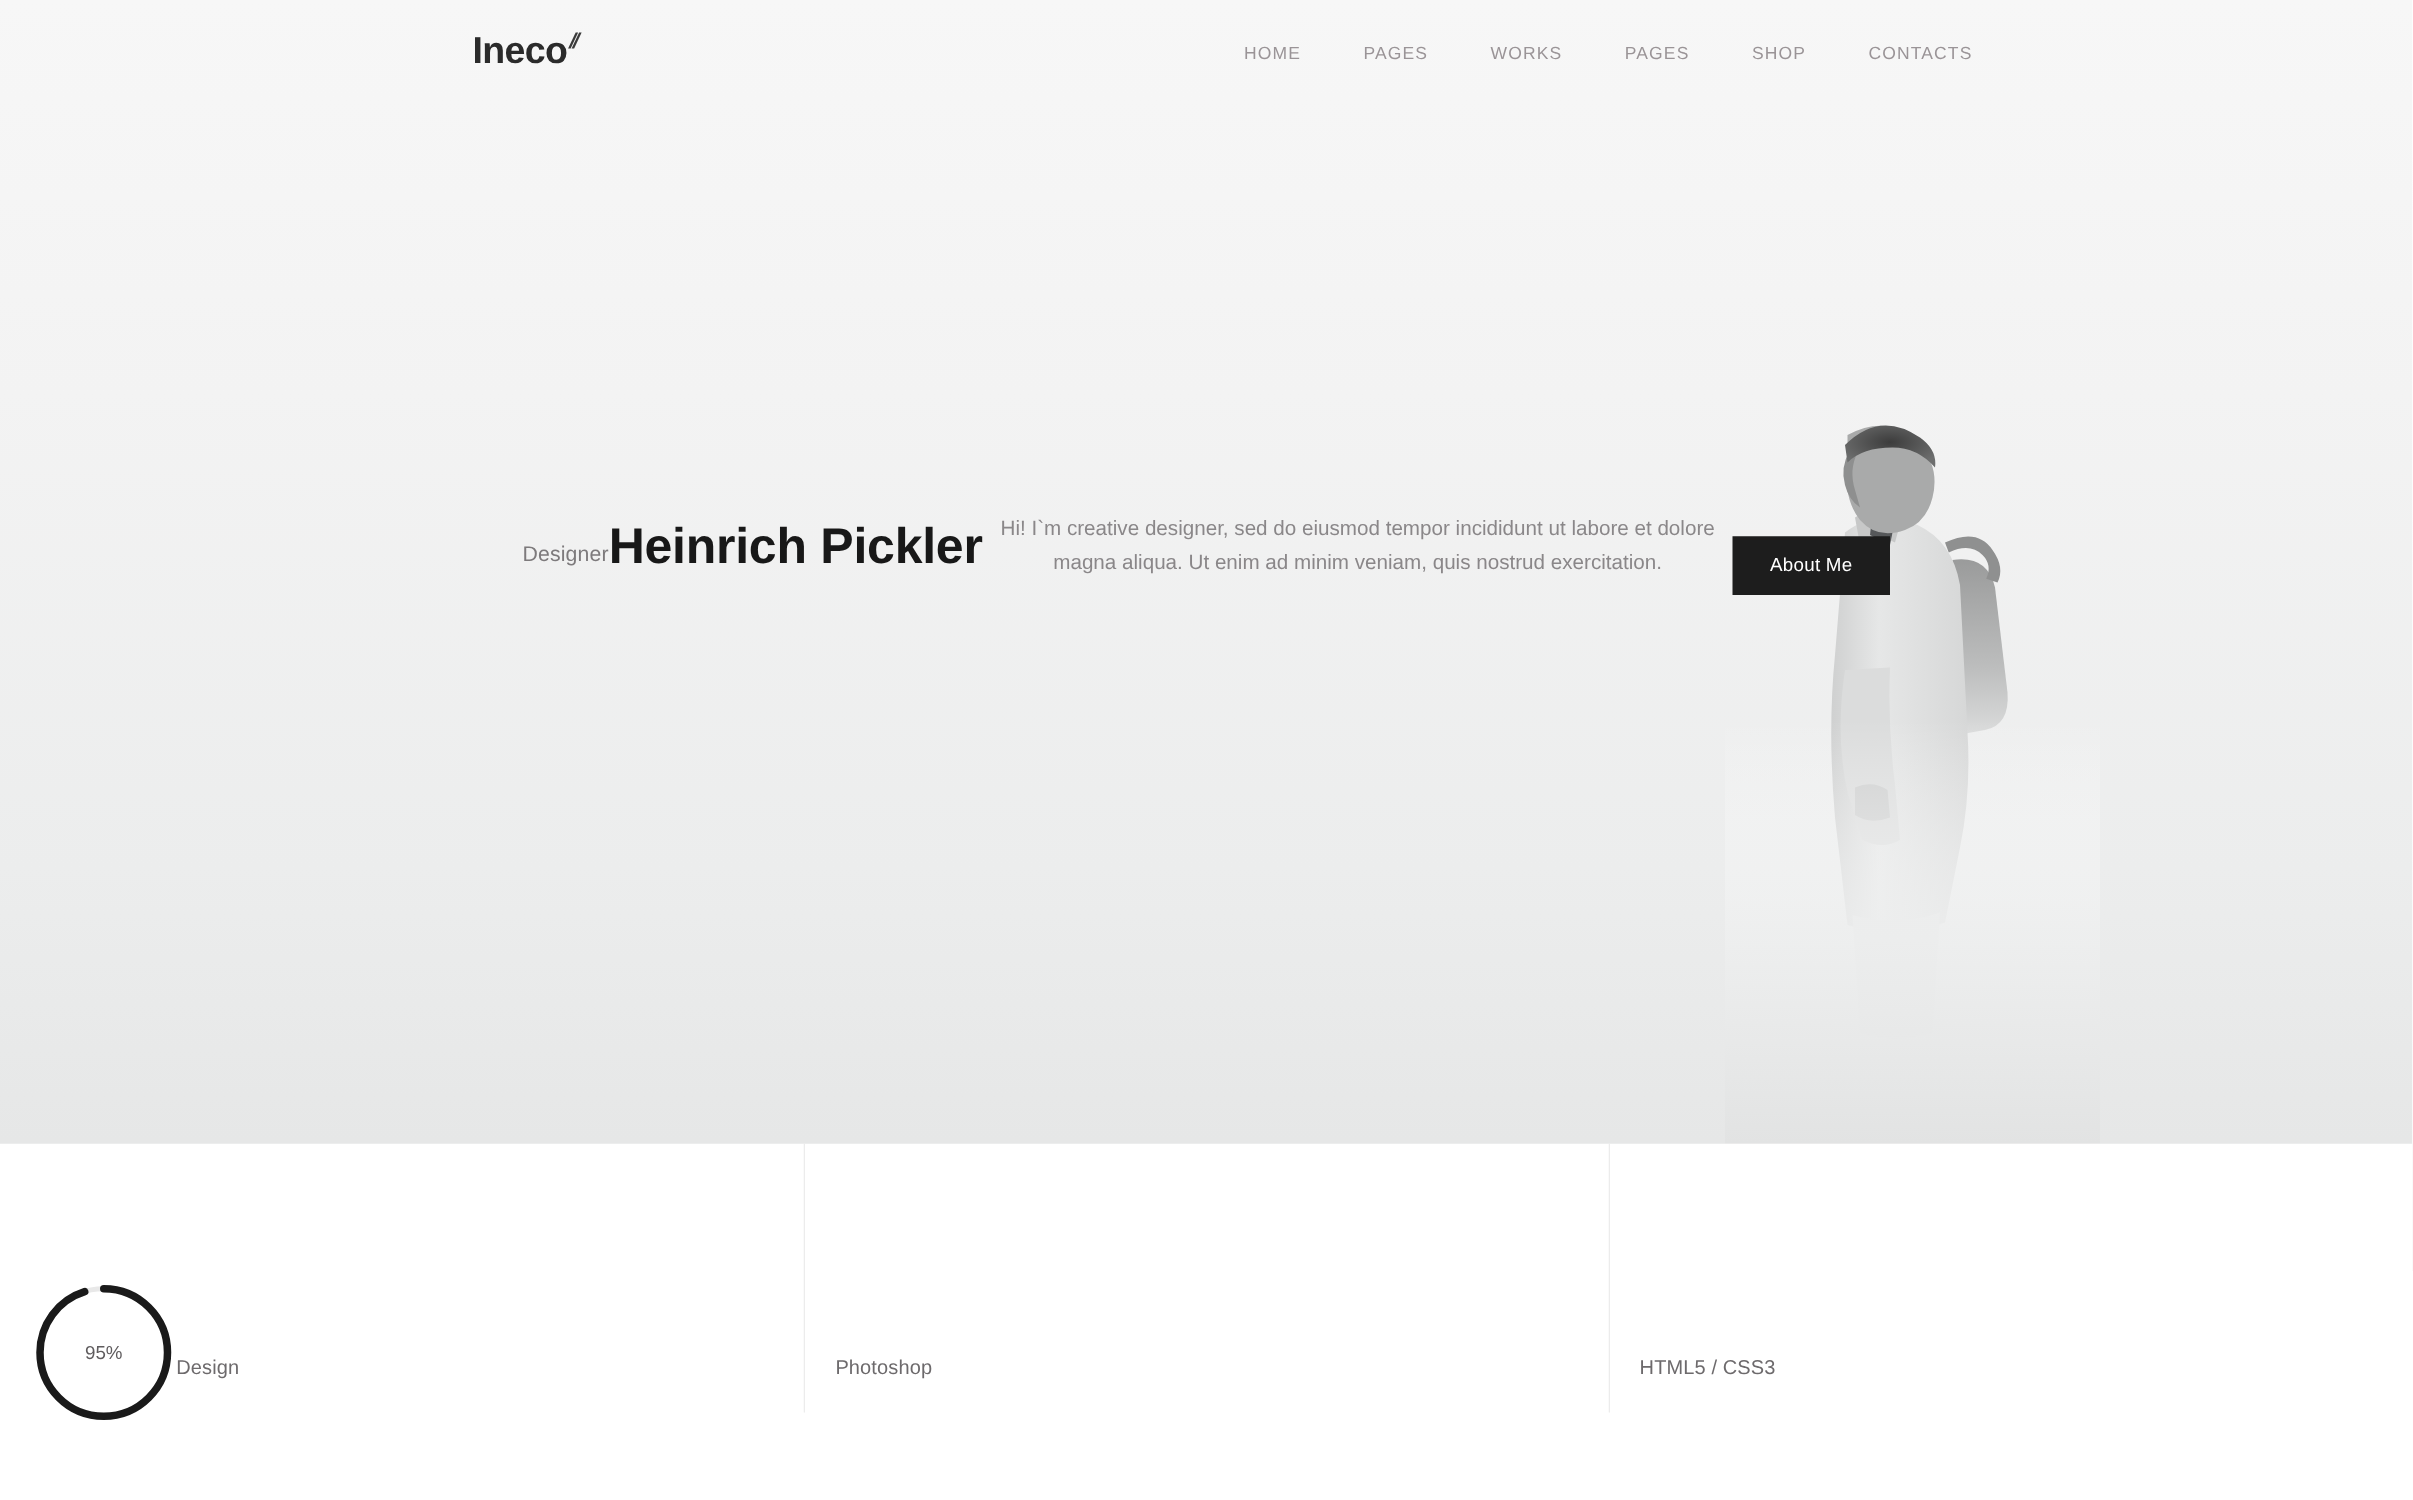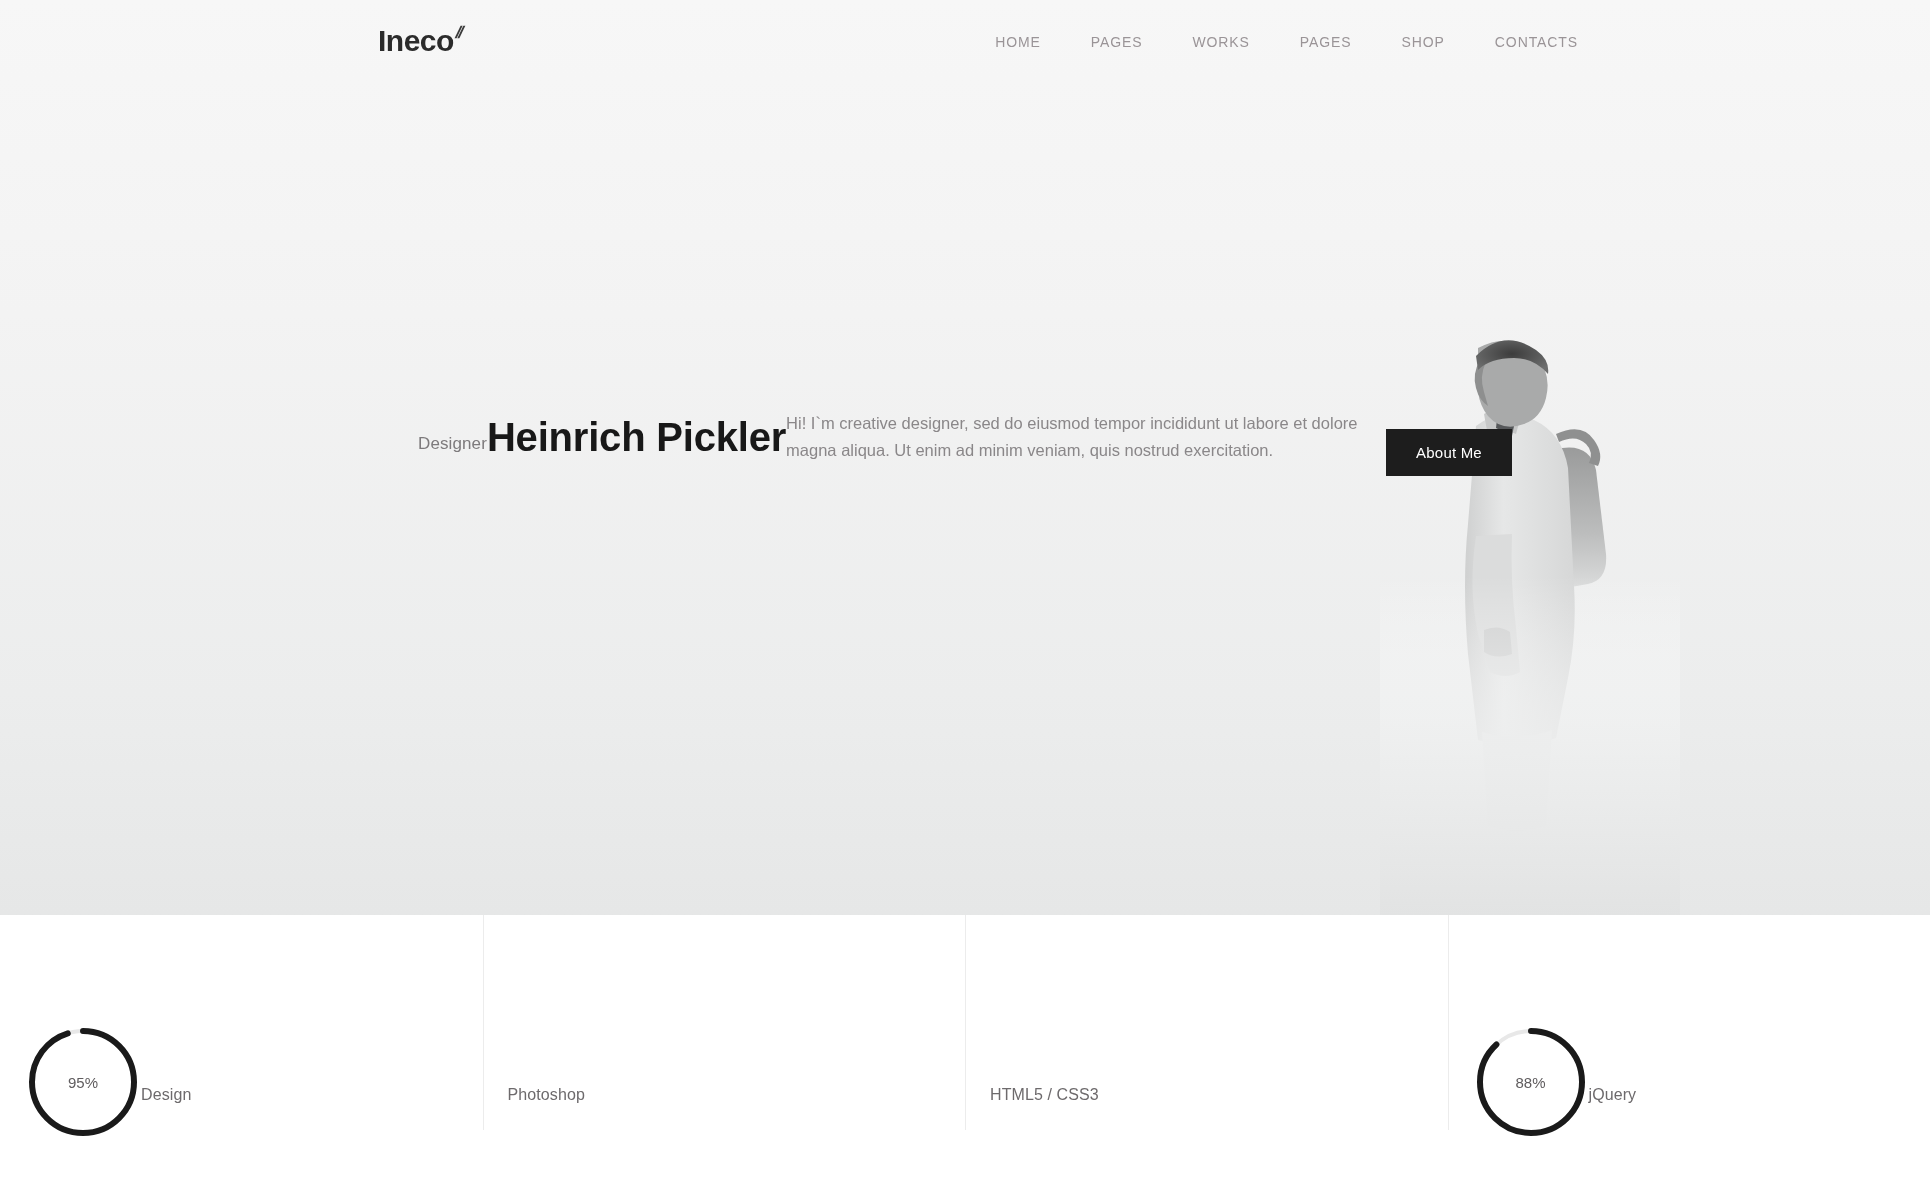--- a/index.html
+++ b/index.html
@@ -61,21 +61,21 @@
   }
   .hero-sub {
     font-size:17px; color:#7d7a7c; margin-bottom:18px; letter-spacing:0.1px;
   }
   .hero-title {
     font-size:40px; font-weight:bold; color:#181818;
     letter-spacing:-0.2px; margin-bottom:30px;
   }
   .hero-text {
     font-size:16.5px; line-height:1.62; color:#8a8789;
-    text-align:left; max-width:600px; margin-bottom:32px;
+    text-align:center; max-width:600px; margin-bottom:32px;
   }
   .hero-btn {
     display:inline-block; background:#1d1d1d; color:#ffffff;
     font-size:15px; border:none; cursor:pointer;
     padding:15px 30px; letter-spacing:0.2px;
     font-family:"Liberation Sans", sans-serif;
   }
 
   
   .skills {
@@ -197,25 +197,15 @@
     </div>
 
     <div class="skill">
       <div class="skill-label">Photoshop</div>
     </div>
 
     <div class="skill">
       <div class="skill-label">HTML5 / CSS3</div>
     </div>
 
-    <div class="skill">
-      <div class="dial">
-        <svg width="116" height="116" viewBox="0 0 116 116">
-          <circle cx="58" cy="58" r="51" fill="none" stroke="#e8e8e8" stroke-width="4"></circle>
-          <circle class="ring-fg" cx="58" cy="58" r="51" fill="none" stroke="#1a1a1a" stroke-width="6" stroke-linecap="round" stroke-dasharray="281.98935658621986 320.4424506661589"></circle>
-        </svg>
-        <div class="dial-value">88%</div>
-      </div>
-      <div class="skill-label">jQuery</div>
-    </div>
 
   </div>
 </div>
 
 </body></html>

